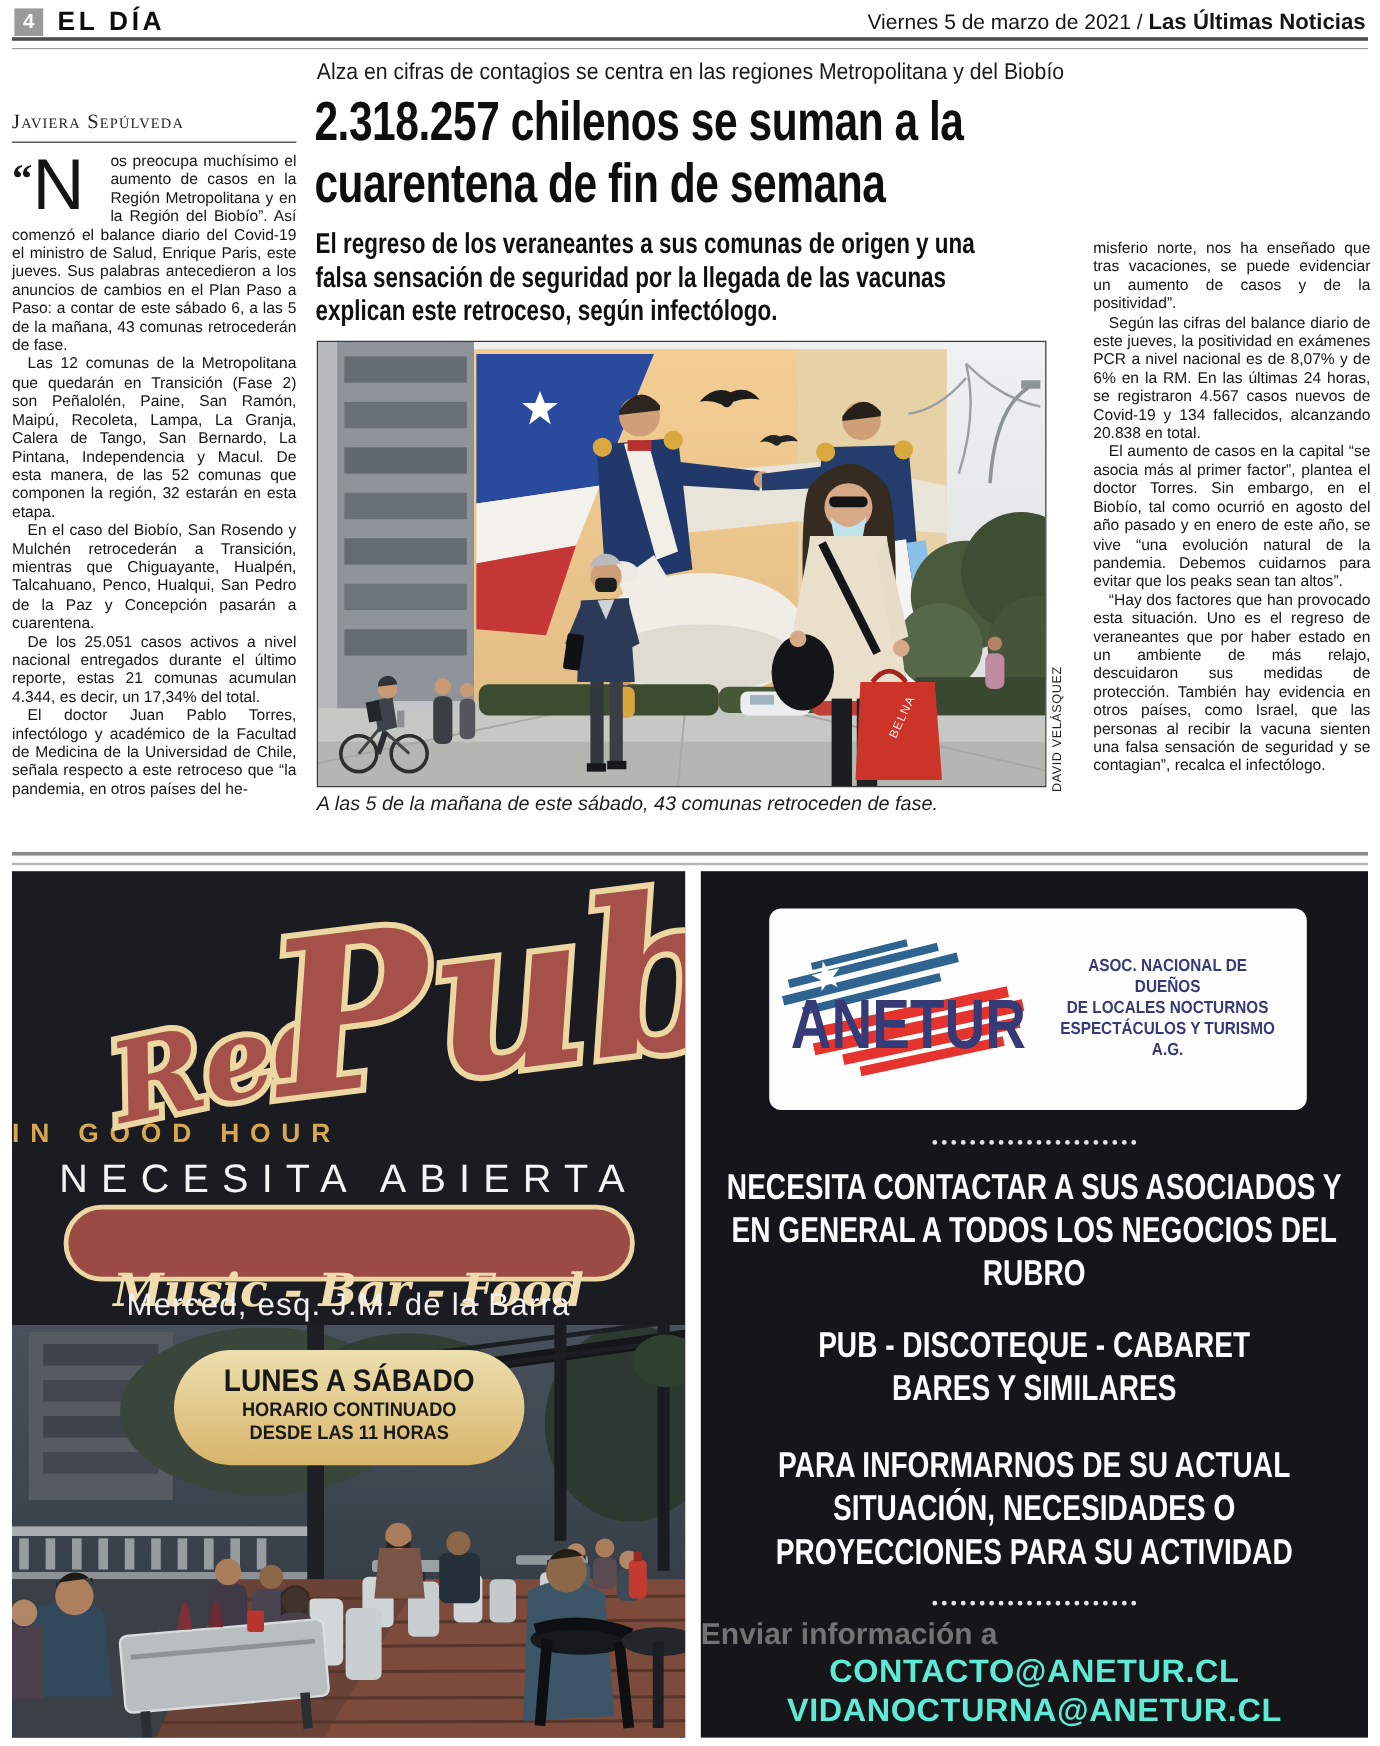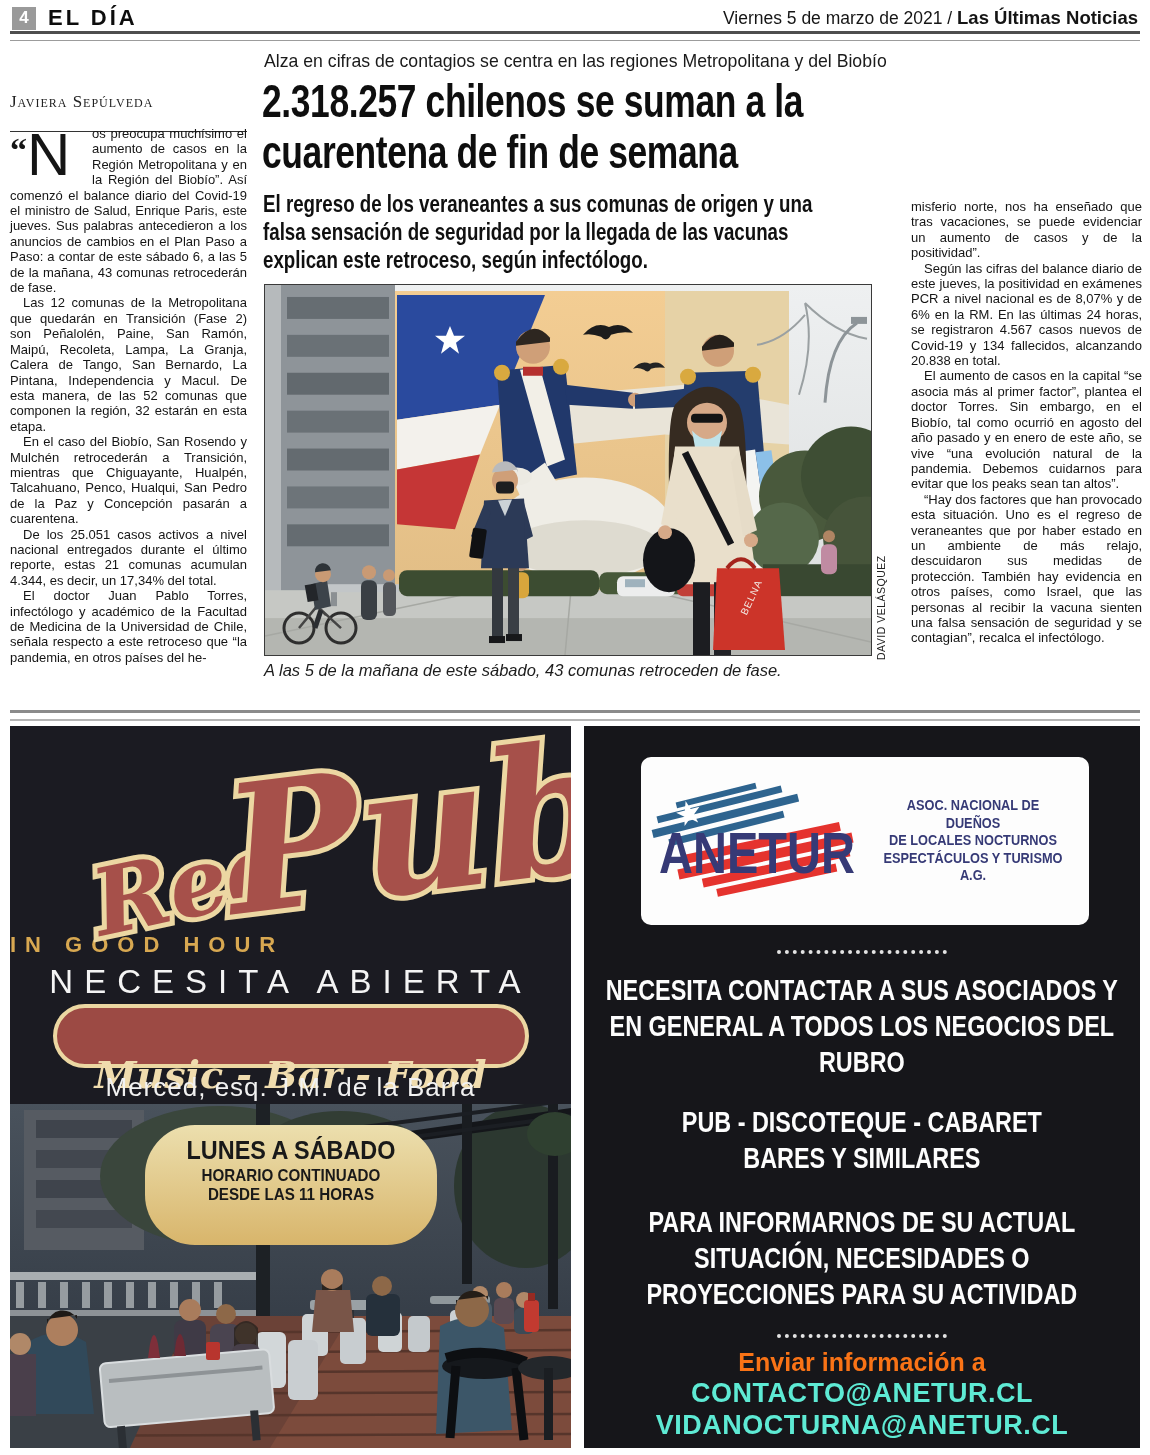--- a/index.html
+++ b/index.html
@@ -19,21 +19,21 @@
 
   
   .kicker{position:absolute;top:50px;left:264px;width:108%;font-size:19px;color:#1a1a1a;
           transform:scaleX(.93);transform-origin:left;}
   .headline{position:absolute;top:76px;left:262px;width:130%;transform:scaleX(.77);transform-origin:left;
             font-size:46px;line-height:51px;font-weight:800;color:#0e0e0e;letter-spacing:-.5px;}
   .deck{position:absolute;top:190px;left:263px;width:128%;transform:scaleX(.78);transform-origin:left;
         font-size:24px;line-height:28px;font-weight:700;color:#101010;}
   .byline{position:absolute;top:92px;left:10px;width:237px;font-family:"Liberation Serif",serif;
           font-variant:small-caps;font-size:17px;letter-spacing:1px;color:#222;
-          border-bottom:1.5px solid #333;padding-bottom:19px;}
+          border-bottom:1.5px solid #333;padding-bottom:6px;}
   .bodycol{font-size:13px;line-height:15.4px;text-align:justify;color:#151515;}
   .leftcol{position:absolute;top:126px;left:10px;width:237px;}
   .rightcol{position:absolute;top:199px;left:911px;width:231px;}
   .bodycol p{margin:0;}
   .bodycol p.ind{text-indent:13px;}
   .dropcap-wrap{float:left;width:78px;height:47px;line-height:44px;white-space:nowrap;margin:2px 4px 0 0;}
   .dc-quote{font-family:"Liberation Serif",serif;font-size:34px;font-weight:bold;vertical-align:14px;}
   .dc-letter{font-size:60px;font-weight:400;}
 
   .photo{position:absolute;top:284px;left:264px;width:608px;height:372px;border:1px solid #3a3a3a;
@@ -61,40 +61,40 @@
   .rp-terraza{position:absolute;left:0;right:0;top:237px;text-align:center;color:#f4f4f4;
               font-size:33px;letter-spacing:11px;}
   .rp-pill{position:absolute;left:50%;transform:translateX(-50%);top:278px;width:468px;height:56px;
            background:#9c4a44;border:4px solid #ecd7a2;border-radius:34px;text-align:center;}
   .rp-pill-text{font-family:"DejaVu Serif",serif;font-style:italic;font-weight:bold;color:#f0dcae;
                 font-size:38px;line-height:54px;margin-top:40px;}
   .rp-address{position:absolute;left:0;right:0;top:346px;text-align:center;color:#f2f2f2;
               font-size:26px;letter-spacing:1px;}
   .rp-photo{position:absolute;left:0;top:378px;width:100%;height:344px;}
   .rp-photo svg{display:block;width:100%;height:100%;}
-  .rp-schedule{position:absolute;left:50%;transform:translateX(-50%);top:399px;width:292px;height:120px;
+  .rp-schedule{position:absolute;left:50%;transform:translateX(-50%);top:399px;width:292px;height:96px;
                border-radius:50px;background:linear-gradient(180deg,#ecdfae,#d8b56b);
                text-align:center;color:#191919;z-index:2;padding-top:10px;box-sizing:border-box;}
   .rp-sch-title{font-size:26px;font-weight:800;transform:scaleX(.9);}
   .rp-sch-line{font-size:16.5px;font-weight:800;line-height:19px;transform:scaleX(.92);}
 
   
   .an-card{position:absolute;left:57px;top:31px;width:448px;height:168px;background:#fdfdfd;border-radius:10px;}
   .an-logo{position:absolute;left:10px;top:22px;width:212px;height:122px;}
   .an-org{position:absolute;left:226px;top:40px;width:212px;color:#363a76;font-weight:700;
           font-size:14.5px;line-height:17.5px;text-align:center;transform:scaleX(.88);}
   .an-dots{position:absolute;left:50%;transform:translateX(-50%);width:170px;border-top:4px dotted #e3e3e3;}
   .an-dots1{top:224px;}
   .an-dots2{top:608px;}
   .an-body{position:absolute;left:-14%;width:128%;text-align:center;color:#fdfdfd;font-weight:800;
            font-size:30px;line-height:36px;transform:scaleX(.78);}
   .an-body1{top:246px;}
   .an-body2{top:378px;}
   .an-body3{top:478px;}
-  .an-send{position:absolute;left:0;right:0;top:622px;text-align:center;color:#f97316;
+  .an-send{position:absolute;left:0;right:0;top:622px;text-align:left;color:#737373;
            font-size:25px;font-weight:700;}
   .an-email{position:absolute;left:0;right:0;text-align:center;color:#5eead4;font-size:27px;
             font-weight:800;letter-spacing:.5px;}
   .an-email1{top:652px;}
   .an-email2{top:684px;}
 </style>
 </head>
 <body>
 
 <div id="page">

